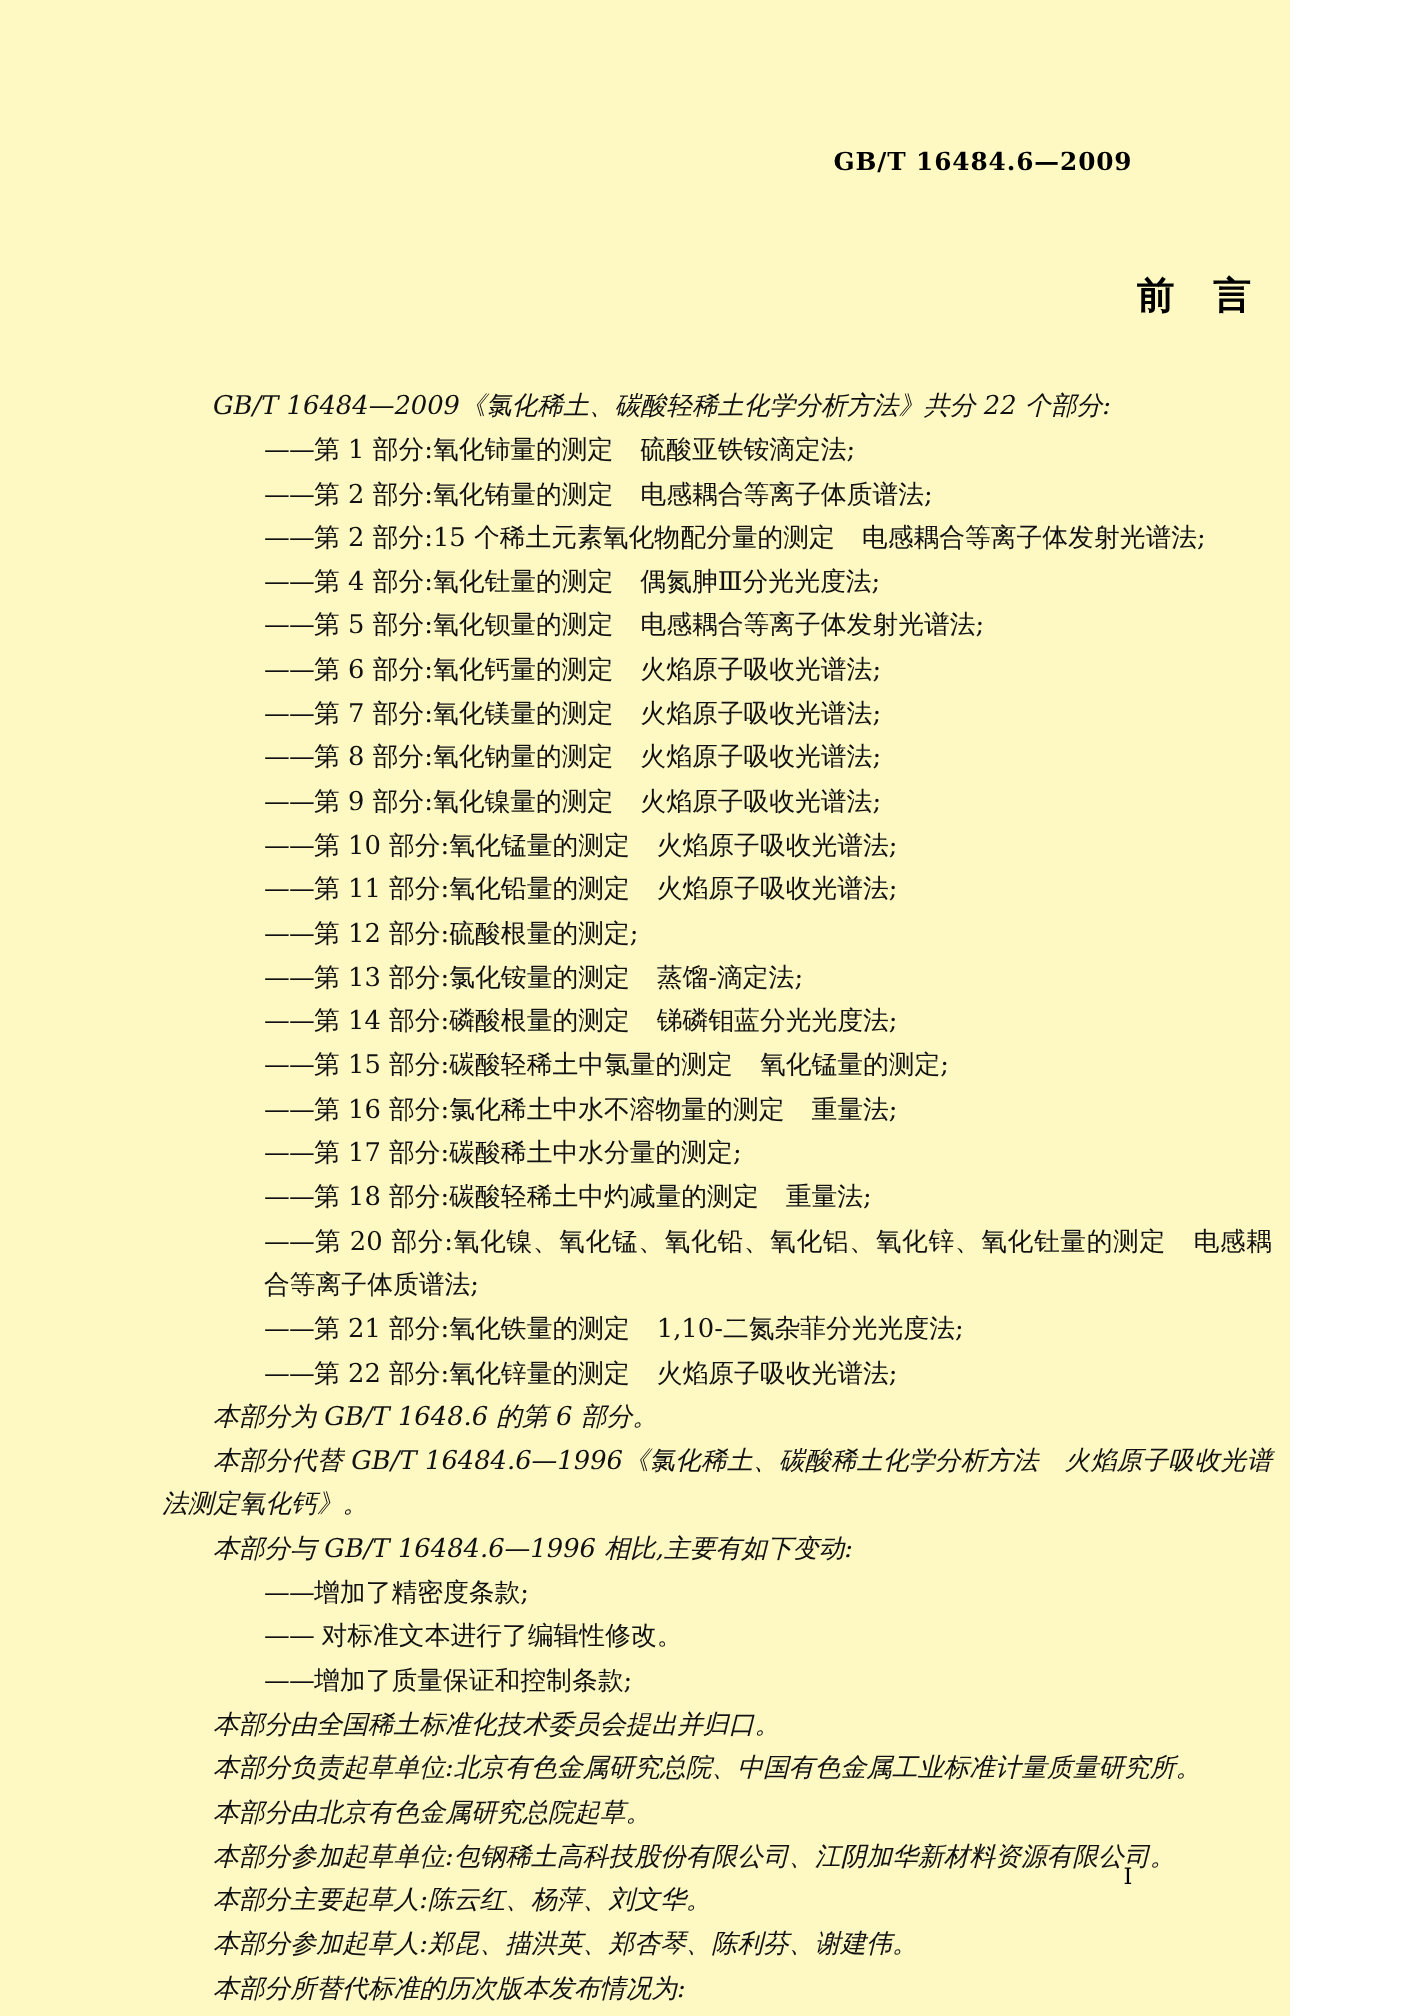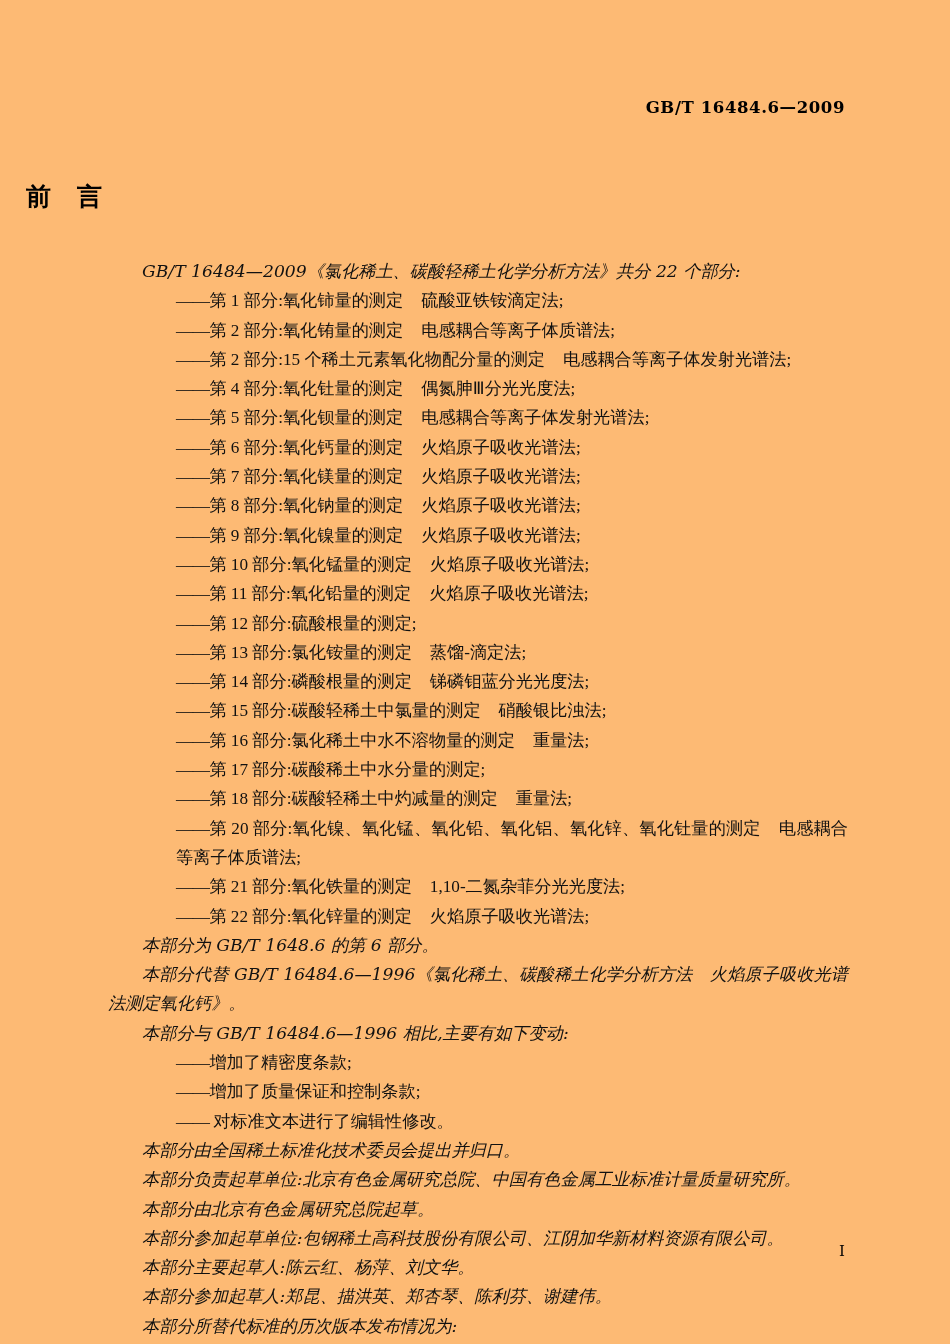--- a/index.html
+++ b/index.html
@@ -6,23 +6,23 @@
     margin: 0;
     padding: 0;
     background: #ffffff;
   }
   body {
     font-family: "DejaVu Serif", "Liberation Serif", serif;
     color: #000000;
   }
   .page {
     position: relative;
-    width: 950px;
+    width: 860px;
     height: 1344px;
-    background: #fdba74;
+    background: #fef9c3;
     overflow: hidden;
     box-sizing: border-box;
   }
 
   
   .page-header {
     position: absolute;
     top: 98px;
     left: 0;
     right: 105px;
@@ -33,21 +33,21 @@
     letter-spacing: 0.6px;
     color: #000;
   }
 
   
   .doc-title {
     position: absolute;
     top: 180px;
     left: 0;
     right: 0;
-    text-align: left;
+    text-align: right;
     font-family: "DejaVu Sans", "Liberation Sans", sans-serif;
     font-weight: bold;
     font-size: 25px;
     letter-spacing: 26px;
     text-indent: 26px;
     color: #000;
   }
 
   
   .body-block {
@@ -66,21 +66,20 @@
     text-indent: 34px;
     margin: 0;
     font-style: italic;
   }
 
   
   .dash-item {
     margin: 0;
     padding-left: 34px;           
     text-indent: 0;
-    font-family: Liberation Serif, serif;
   }
   .dash-item .cont {
     display: block;
     padding-left: 34px;           
   }
   .dash {
     letter-spacing: -0.5px;
   }
 
   
@@ -146,21 +145,21 @@
         <div class="dash-item">
           <span class="cont"><span class="dash">——</span><span>第 12 部分:</span><span>硫酸根量的测定;</span></span>
         </div>
         <div class="dash-item">
           <span class="cont"><span class="dash">——</span><span>第 13 部分:</span><span>氯化铵量的测定</span><span class="gap"></span><span>蒸馏-滴定法;</span></span>
         </div>
         <div class="dash-item">
           <span class="cont"><span class="dash">——</span><span>第 14 部分:</span><span>磷酸根量的测定</span><span class="gap"></span><span>锑磷钼蓝分光光度法;</span></span>
         </div>
         <div class="dash-item">
-          <span class="cont"><span class="dash">——</span><span>第 15 部分:</span><span>碳酸轻稀土中氯量的测定</span><span class="gap"></span><span>硝酸银比浊法;</span></span>
+          <span class="cont"><span class="dash">——</span><span>第 15 部分:</span><span>碳酸轻稀土中氯量的测定</span><span class="gap"></span><span>氧化锰量的测定;</span></span>
         </div>
         <div class="dash-item">
           <span class="cont"><span class="dash">——</span><span>第 16 部分:</span><span>氯化稀土中水不溶物量的测定</span><span class="gap"></span><span>重量法;</span></span>
         </div>
         <div class="dash-item">
           <span class="cont"><span class="dash">——</span><span>第 17 部分:</span><span>碳酸稀土中水分量的测定;</span></span>
         </div>
         <div class="dash-item">
           <span class="cont"><span class="dash">——</span><span>第 18 部分:</span><span>碳酸轻稀土中灼减量的测定</span><span class="gap"></span><span>重量法;</span></span>
         </div>
@@ -177,24 +176,24 @@
 
     <div class="para">本部分为 GB/T 1648.6 的第 6 部分。</div>
     <div class="para">本部分代替 GB/T 16484.6—1996《氯化稀土、碳酸稀土化学分析方法　火焰原子吸收光谱法测定氧化钙》。</div>
     <div class="para">本部分与 GB/T 16484.6—1996 相比,主要有如下变动:</div>
 
     <div id="changes-list">
         <div class="dash-item">
           <span class="cont"><span class="dash">——</span><span>增加了精密度条款;</span></span>
         </div>
         <div class="dash-item">
+          <span class="cont"><span class="dash">—— </span><span>对标准文本进行了编辑性修改。</span></span>
+        </div>
+        <div class="dash-item">
           <span class="cont"><span class="dash">——</span><span>增加了质量保证和控制条款;</span></span>
-        </div>
-        <div class="dash-item">
-          <span class="cont"><span class="dash">—— </span><span>对标准文本进行了编辑性修改。</span></span>
         </div>
       </div>
 
     <div class="para">本部分由全国稀土标准化技术委员会提出并归口。</div>
     <div class="para">本部分负责起草单位:北京有色金属研究总院、中国有色金属工业标准计量质量研究所。</div>
     <div class="para">本部分由北京有色金属研究总院起草。</div>
     <div class="para">本部分参加起草单位:包钢稀土高科技股份有限公司、江阴加华新材料资源有限公司。</div>
     <div class="para">本部分主要起草人:陈云红、杨萍、刘文华。</div>
     <div class="para">本部分参加起草人:郑昆、描洪英、郑杏琴、陈利芬、谢建伟。</div>
     <div class="para">本部分所替代标准的历次版本发布情况为:</div>

